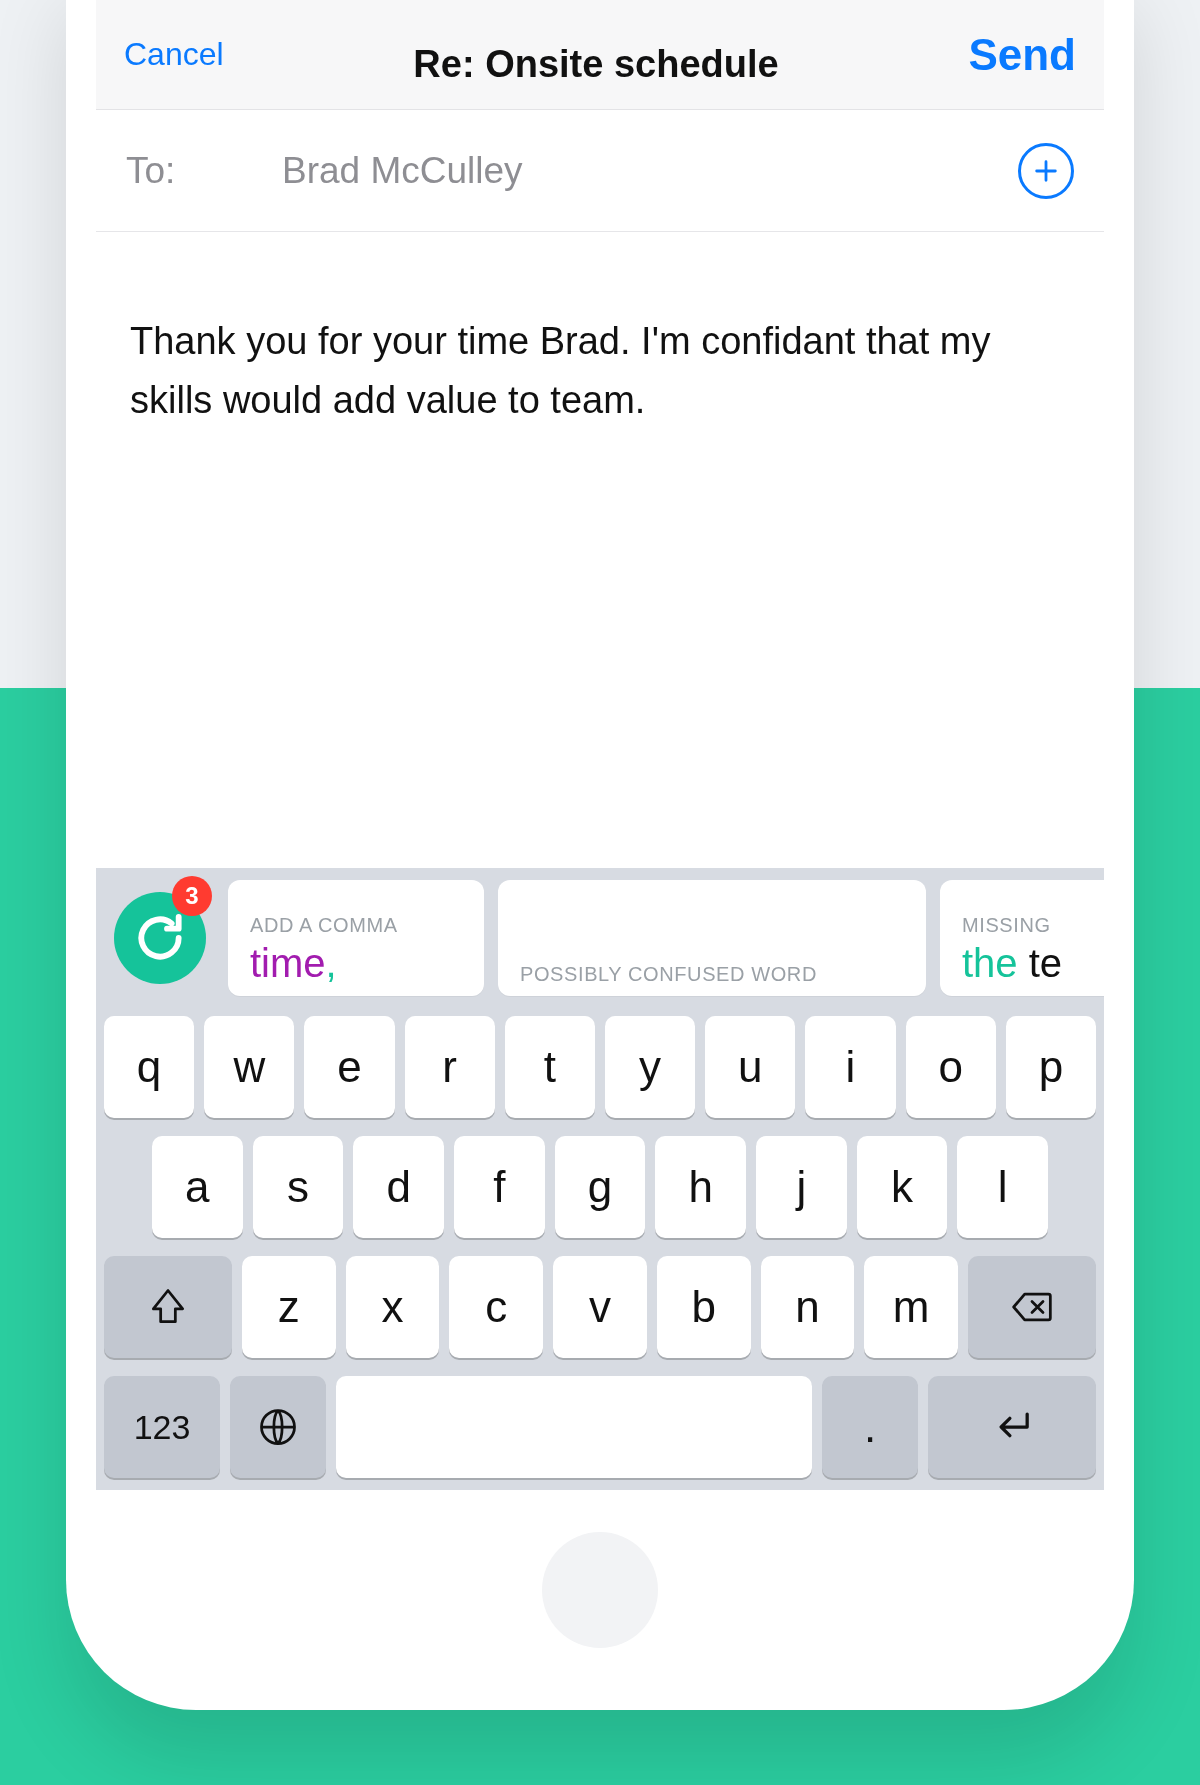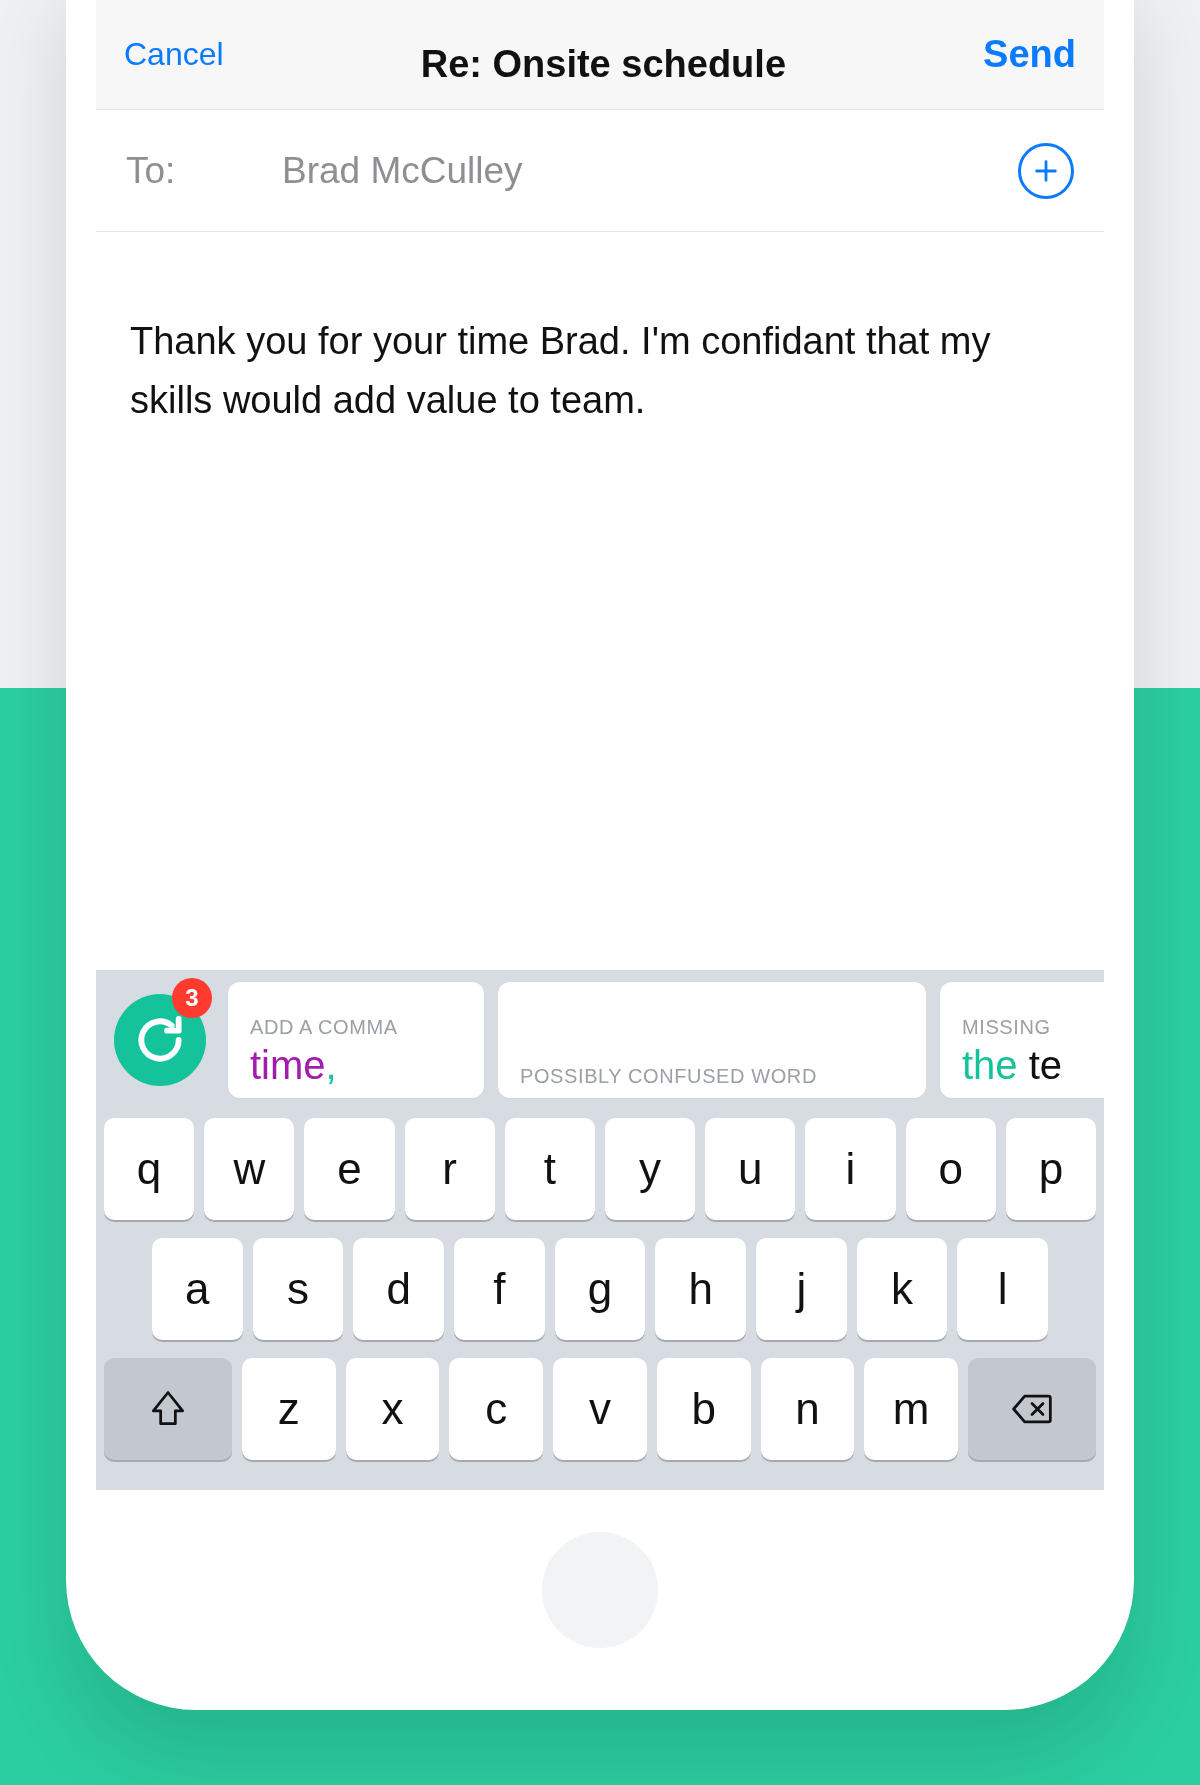--- a/index.html
+++ b/index.html
@@ -48,21 +48,21 @@
     font-weight: 400;
   }
   .nav-title {
     font-size: 38px;
     font-weight: 700;
     color: #111;
     margin-top: 20px;
   }
   .nav-right {
     color: #0a7aff;
-    font-size: 38px;
+    font-size: 44px;
     font-weight: 600;
   }
 
   .to-row {
     display: flex;
     align-items: center;
     height: 122px;
     padding: 0 30px;
     border-bottom: 1px solid #e6e6e9;
     gap: 46px;
@@ -317,20 +317,36 @@
           <div class="key letter">b</div>
           <div class="key letter">n</div>
           <div class="key letter">m</div>
           <div class="key mod">
             <svg viewBox="0 0 48 48">
                 <path d="M16 10 4 24l12 14h26a2 2 0 0 0 2-2V12a2 2 0 0 0-2-2z" fill="none" stroke="#111" stroke-width="3" stroke-linejoin="round"></path>
                 <path d="M24 18l12 12M36 18 24 30" stroke="#111" stroke-width="3" stroke-linecap="round"></path>
               </svg>
           </div>
         </div>
+        <div class="krow krow4">
+          <div class="key k123">123</div>
+          <div class="key kglobe">
+            <svg viewBox="0 0 48 48">
+                <circle cx="24" cy="24" r="18" fill="none" stroke="#111" stroke-width="3"></circle>
+                <path d="M6 24h36M24 6c6 6 6 30 0 36M24 6c-6 6-6 30 0 36" fill="none" stroke="#111" stroke-width="3"></path>
+              </svg>
+          </div>
+          <div class="key kspace"></div>
+          <div class="key kperiod">.</div>
+          <div class="key kreturn">
+            <svg viewBox="0 0 48 48">
+                <path d="M38 12v12H14m0 0 8-8m-8 8 8 8" fill="none" stroke="#111" stroke-width="3" stroke-linecap="round" stroke-linejoin="round"></path>
+              </svg>
+          </div>
+        </div>
       </div>
 
     </div>
 
   </div>
 
   <div class="home"></div>
 </div>
 
 </body></html>

